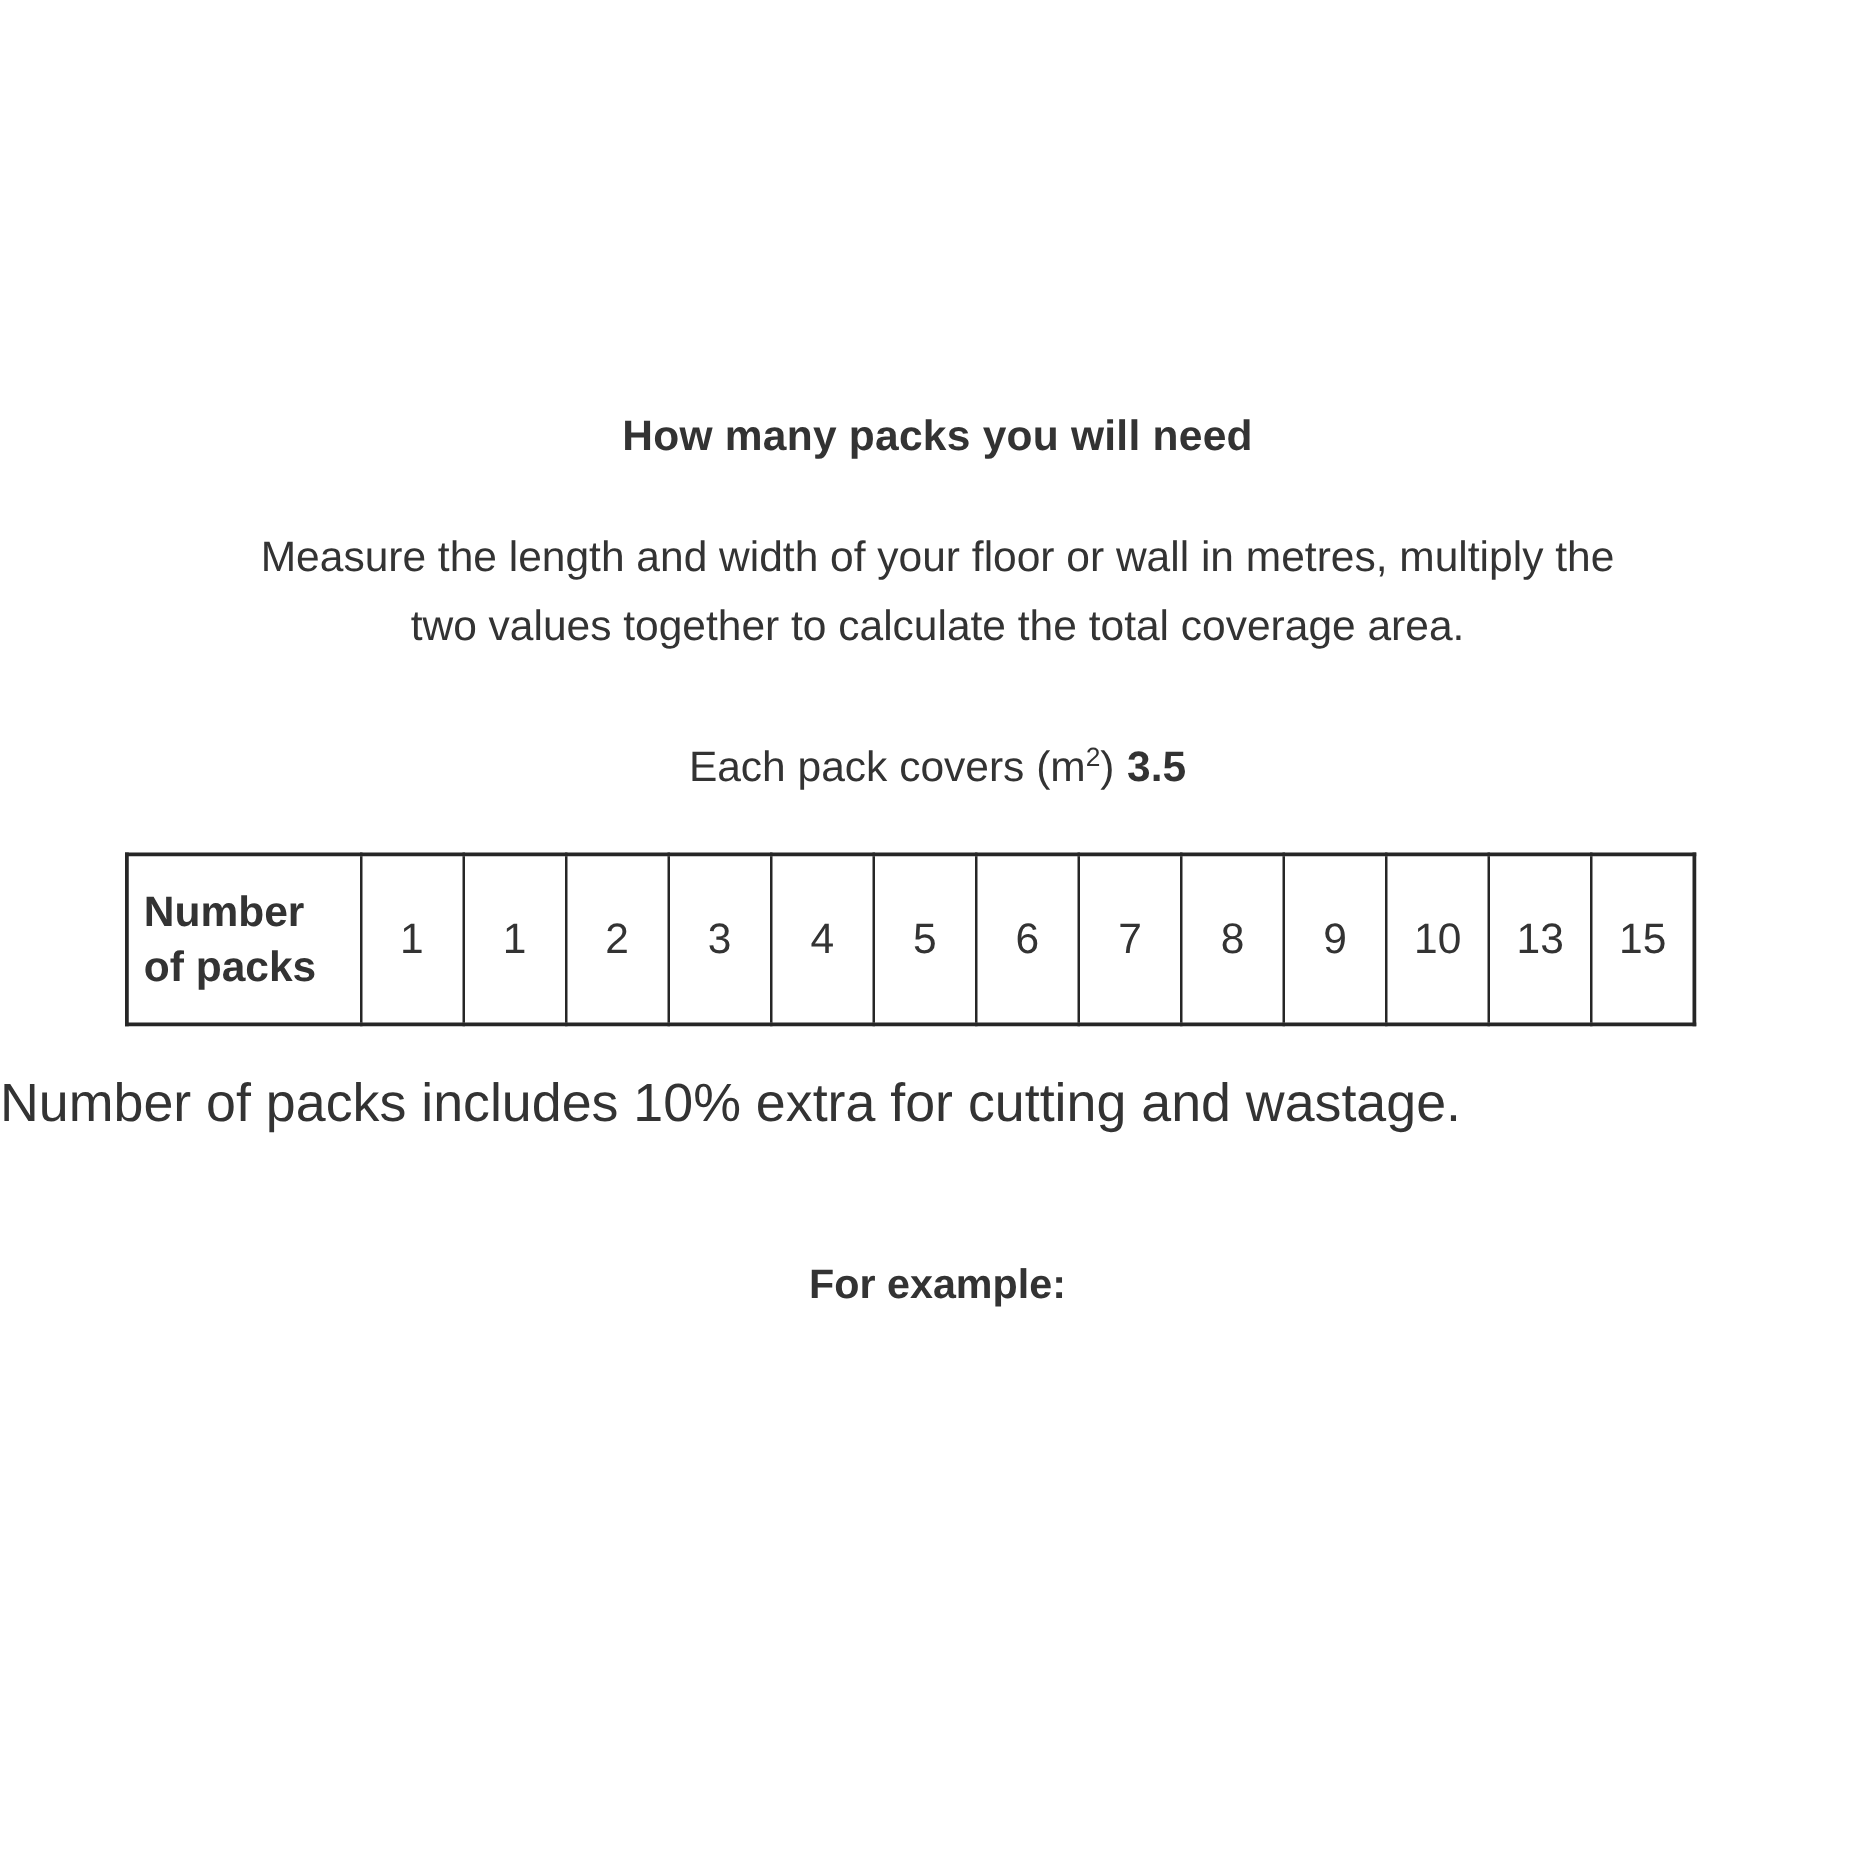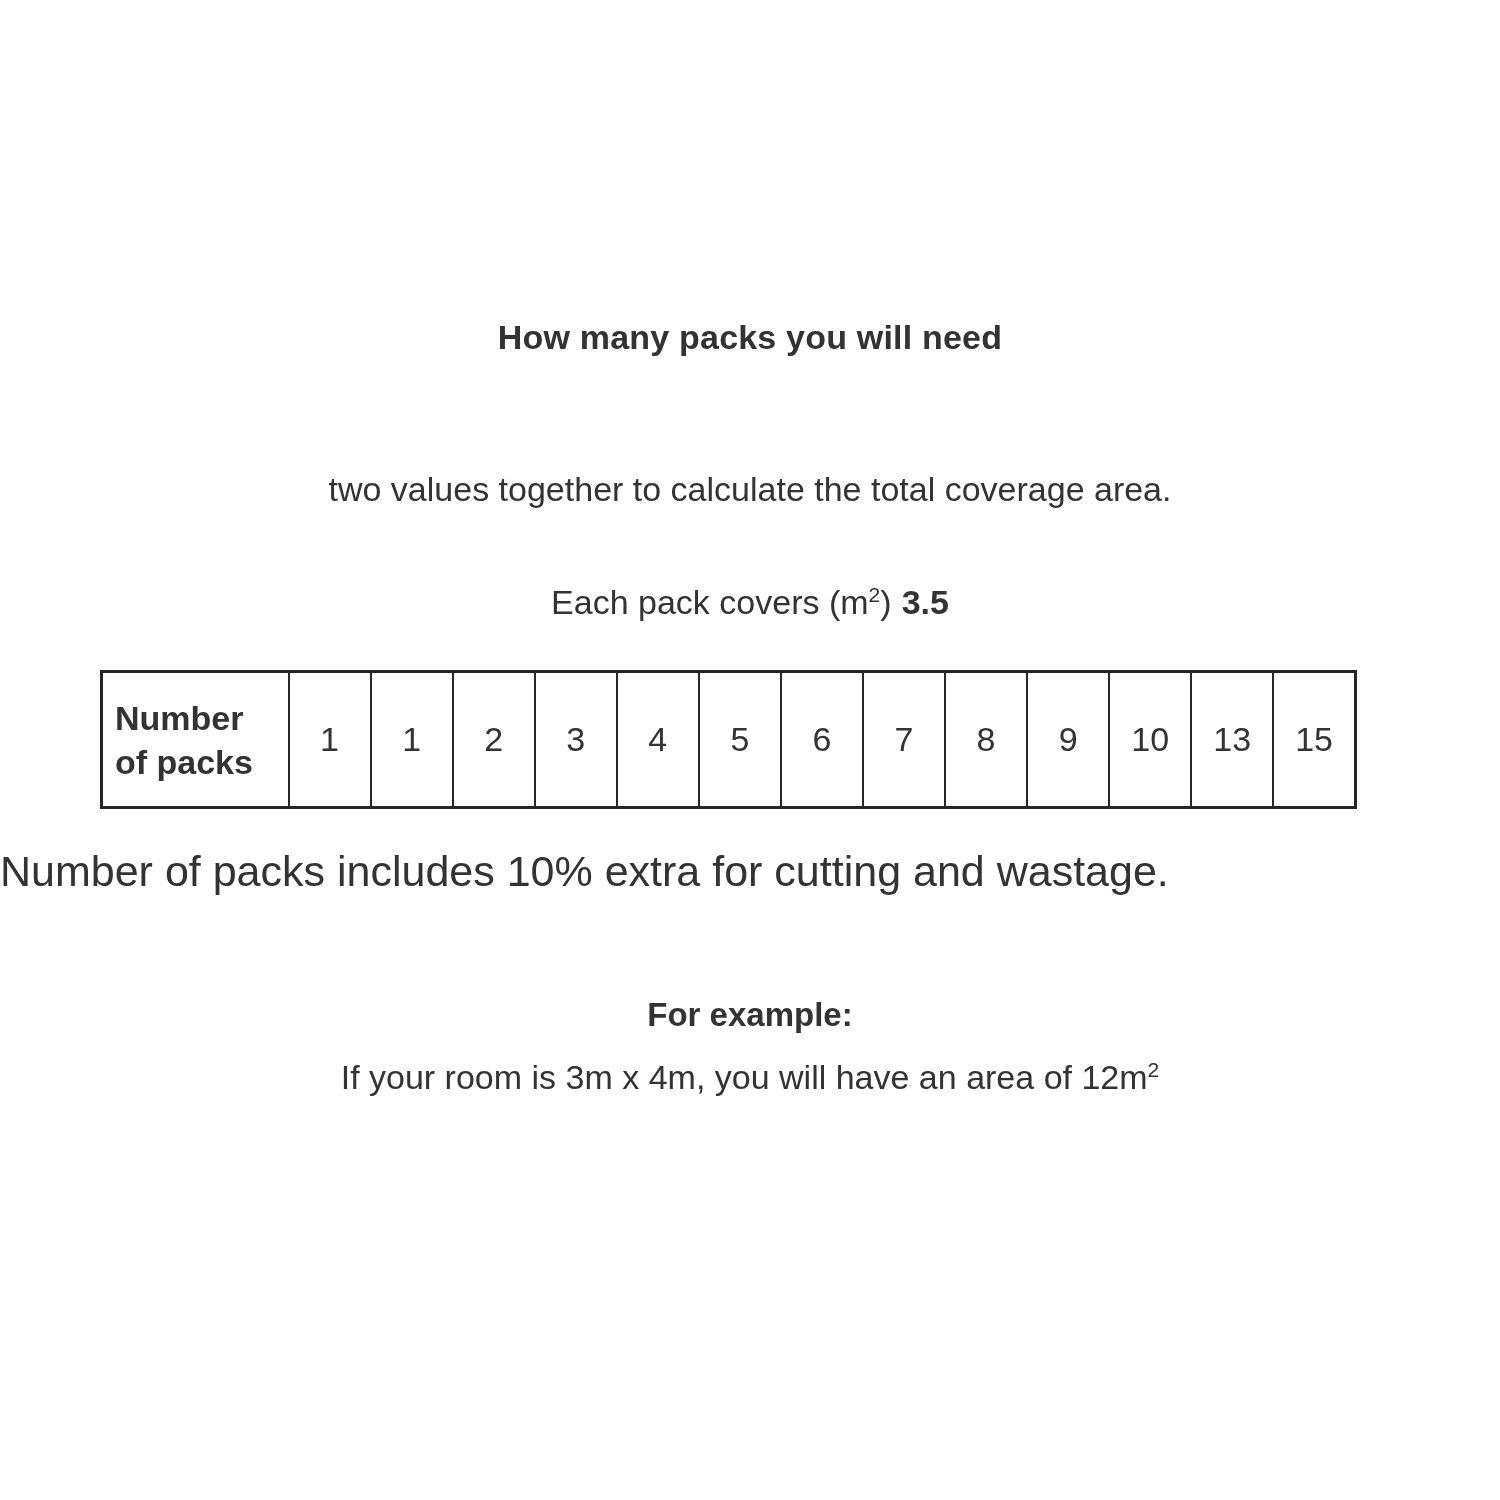--- a/index.html
+++ b/index.html
@@ -13,21 +13,21 @@
     font-family: "Liberation Sans", sans-serif;
     color: var(--text, #333333);
     -webkit-font-smoothing: antialiased;
   }
   .page {
     width: 1500px;
     height: 1500px;
     overflow: hidden;
   }
   .title {
-    margin: 0;
+    margin: 12px;
     padding-top: 318px;
     font-size: 34px;
     font-weight: 700;
     text-align: center;
     letter-spacing: 0.2px;
   }
   .intro {
     margin: 50px 0 0 0;
     font-size: 34px;
     line-height: 55px;
@@ -94,21 +94,21 @@
   .example .example-line2 { margin-top: 20px; }
 </style>
 </head>
 <body>
 
 <div class="page">
 
   <h1 class="title">How many packs you will need</h1>
 
   <p class="intro">
-    <br>
+    <span>Measure the length and width of your floor or wall in metres, multiply the</span><br>
     <span>two values together to calculate the total coverage area.</span>
   </p>
 
   <p class="coverage">
     <span>Each pack covers (m</span><sup>2</sup><span>)</span><span class="value">3.5</span>
   </p>
 
   <table class="pack-table">
     <colgroup>
       <col class="label-col">
@@ -143,16 +143,15 @@
         <td>13</td>
         <td>15</td>
       </tr>
     </tbody>
   </table>
 
   <p class="note">Number of packs includes 10% extra for cutting and wastage.</p>
 
   <div class="example">
     <p class="example-heading">For example:</p>
-    <p class="example-line1"><span>If your room is 3m x 4m, you will have an area of 12m</span><sup>2</sup></p>
   </div>
 
 </div>
 
 </body></html>

